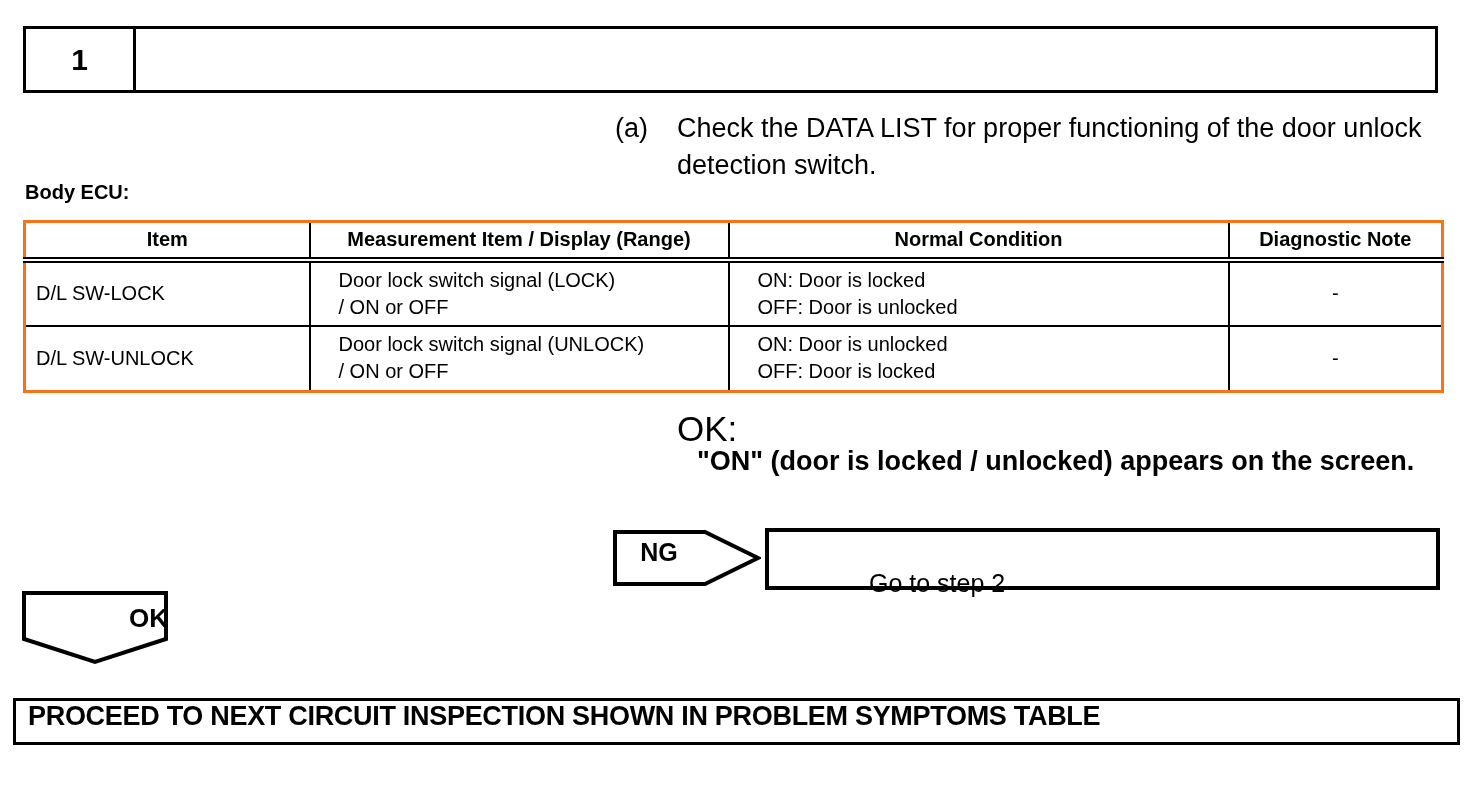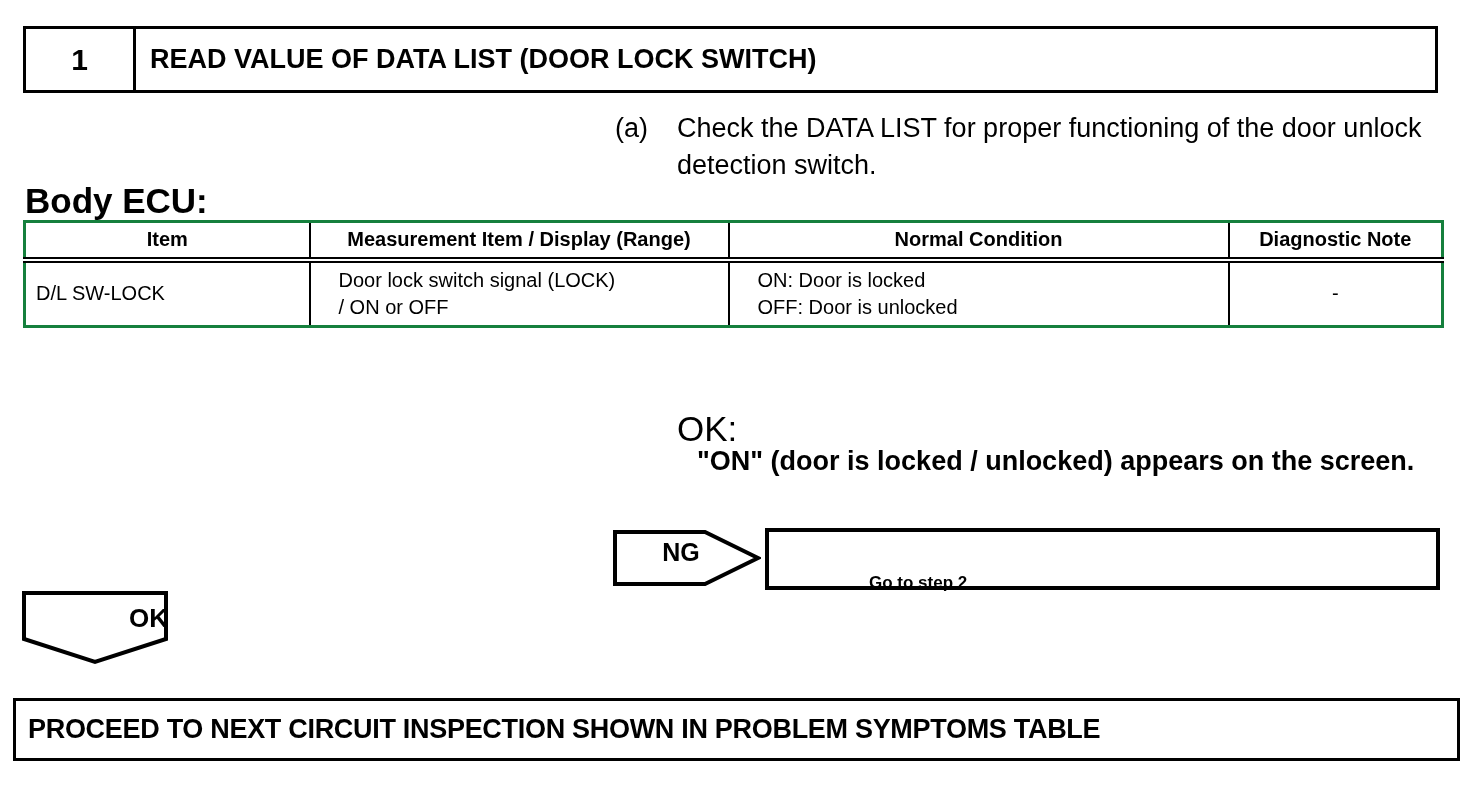--- a/index.html
+++ b/index.html
@@ -31,31 +31,31 @@
   .instruction {
     position: absolute; left: 615px; top: 110px; width: 820px;
     display: flex; font-size: 27px; line-height: 37px;
   }
   .instruction-marker { width: 62px; }
   .instruction-text { width: 758px; }
 
   
   .table-caption {
     position: absolute; left: 25px; top: 181px;
-    font-size: 35px; font-weight: bold;
+    font-size: 20px; font-weight: bold;
   }
 
   
   .data-table {
     position: absolute; left: 23px; top: 220px;
     width: 1418px; border-collapse: collapse; background: #fff;
     table-layout: fixed;
   }
   .data-table th, .data-table td { border: 2px solid #000; }
-  .data-table { border: 3px solid #15803d; }
+  .data-table { border: 3px solid #f97316; }
   .data-table th {
     height: 38px; font-size: 20px; font-weight: bold;
     text-align: center; vertical-align: middle;
     border-bottom: 6px double #000;
   }
   .data-table td {
     height: 66px; font-size: 20px; line-height: 27px;
     vertical-align: middle; padding: 4px 10px;
   }
   td.cell-multiline { white-space: pre-line; padding-left: 28px; }
@@ -68,50 +68,49 @@
   }
   .ok-result-text {
     position: absolute; left: 697px; top: 444px; width: 718px;
     font-size: 27px; font-weight: bold; line-height: 35px;
   }
 
   
   .ng-shape { position: absolute; left: 613px; top: 530px; width: 148px; height: 56px; }
   .ng-label {
     position: absolute; left: 613px; top: 538px; width: 92px;
-    text-align: center; font-size: 25px; font-weight: bold; margin-left: 22px;
+    text-align: center; font-size: 25px; font-weight: bold;
   }
   .goto-box {
     position: absolute; left: 765px; top: 528px;
     width: 675px; height: 62px; border: 4px solid #000;
     display: flex; align-items: center; background: #fff;
   }
-  .goto-text { margin-left: 100px; font-size: 17px; font-weight: bold; margin-top: 48px; }
+  .goto-text { margin-left: 100px; font-size: 25px; font-weight: normal; margin-top: 48px; }
 
   
   .ok-shape { position: absolute; left: 22px; top: 591px; width: 146px; height: 74px; }
   .ok-shape-label {
     position: absolute; left: 22px; top: 603px; width: 146px;
     text-align: right; font-size: 26px; font-weight: bold;
   }
 
   
   .footer-box {
     position: absolute; left: 13px; top: 698px;
-    width: 1447px; height: 63px; border: 3px solid #000;
-    display: flex; align-items: center; padding-left: 12px; background: #fff;
+    width: 1447px; height: 47px; border: 3px solid #000;
+    display: flex; align-items: flex-start; padding-left: 12px; background: #fff;
   }
   .footer-text { font-size: 27px; font-weight: bold; letter-spacing: -0.3px; }
 </style>
 </head>
 <body>
 
 <div class="step-header">
   <div class="step-number">1</div>
-  <div class="step-title">READ VALUE OF DATA LIST (DOOR LOCK SWITCH)</div>
 </div>
 
 <div class="instruction">
   <span class="instruction-marker">(a)</span>
   <span class="instruction-text">Check the DATA LIST for proper functioning of the door unlock detection switch.</span>
 </div>
 
 <div class="table-caption">Body ECU:</div>
 
 <table class="data-table">
@@ -131,20 +130,28 @@
   </thead>
   <tbody>
     <tr>
       <td>D/L SW-LOCK</td>
       <td class="cell-multiline">Door lock switch signal (LOCK)
 / ON or OFF</td>
       <td class="cell-multiline">ON: Door is locked
 OFF: Door is unlocked</td>
       <td class="cell-center">-</td>
     </tr>
+    <tr>
+      <td>D/L SW-UNLOCK</td>
+      <td class="cell-multiline">Door lock switch signal (UNLOCK)
+/ ON or OFF</td>
+      <td class="cell-multiline">ON: Door is unlocked
+OFF: Door is locked</td>
+      <td class="cell-center">-</td>
+    </tr>
   </tbody>
 </table>
 
 <div class="ok-result-label">OK:</div>
 <div class="ok-result-text">"ON" (door is locked / unlocked) appears on the screen.</div>
 
 <svg class="ng-shape" viewBox="0 0 148 56">
   <polygon points="2,2 92,2 145,28 92,54 2,54" fill="#ffffff" stroke="#000000" stroke-width="4" stroke-linejoin="miter"></polygon>
 </svg>
 <div class="ng-label">NG</div>

